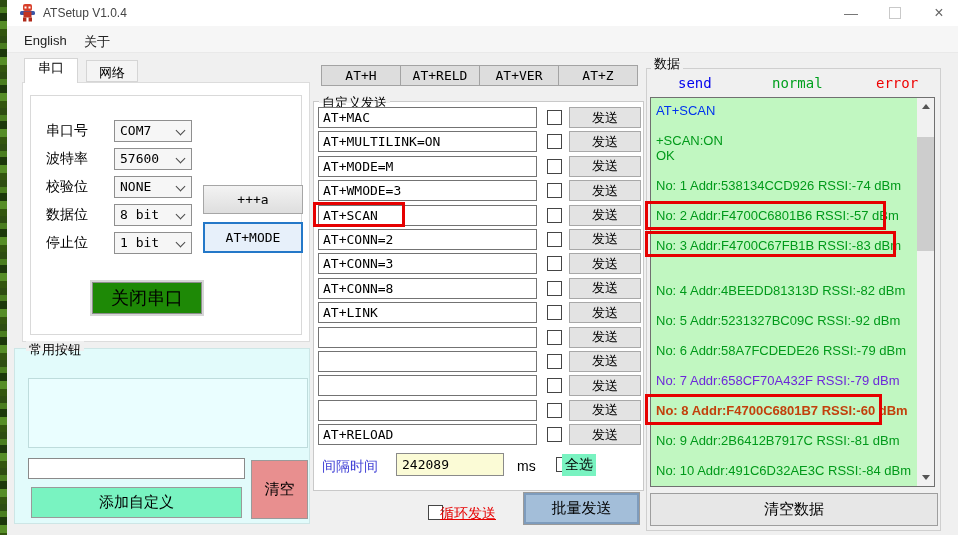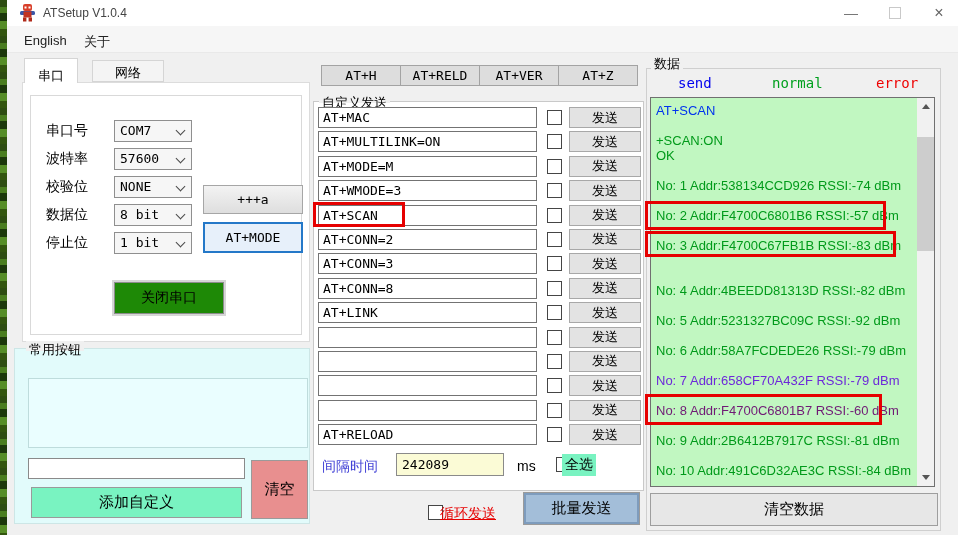--- a/index.html
+++ b/index.html
@@ -16,37 +16,37 @@
   .wb-min{left:826px;font-size:14px;}
   .wb-max{left:870px;}
   .max-square{width:10px;height:10px;border:1px solid #c9c9c9;}
   .wb-close{left:914px;font-size:16px;color:#666;}
   
   .menubar{position:absolute;left:7px;top:26px;width:951px;height:26px;background:#f6f6f6;border-bottom:1px solid #e9e9e9;}
   .menu-item{position:absolute;top:5px;font-size:13px;color:#222;padding:2px 4px;}
   .mi-0{left:13px;} .mi-1{left:73px;}
   
   .tab{position:absolute;text-align:center;font-size:13px;box-sizing:border-box;}
-  .tab-serial{left:24px;top:58px;width:54px;height:25px;background:#fff;border:1px solid #d5d5d5;border-bottom:none;z-index:3;padding-top:8px;}
-  .tab-network{left:92px;top:60px;width:72px;height:22px;background:#f4f4f4;border:1px solid #d5d5d5;padding-top:3px;z-index:1;}
+  .tab-serial{left:24px;top:58px;width:54px;height:25px;background:#fff;border:1px solid #d5d5d5;border-bottom:none;z-index:3;padding-top:0;}
+  .tab-network{left:86px;top:60px;width:52px;height:22px;background:#f4f4f4;border:1px solid #d5d5d5;padding-top:3px;z-index:1;}
   .tab-panel{position:absolute;left:22px;top:82px;width:288px;height:260px;background:#fff;border:1px solid #dcdcdc;z-index:2;box-sizing:border-box;}
   .serial-group{position:absolute;left:30px;top:95px;width:272px;height:240px;border:1px solid #d9d9d9;background:#fff;z-index:2;box-sizing:border-box;}
   
   #serial-fields{position:absolute;left:46px;top:120px;z-index:4;}
   .sfield-row{display:flex;align-items:center;height:22px;margin-bottom:6px;}
   .sflabel{width:68px;font-size:14px;}
   .combo{position:relative;width:78px;height:22px;background:#f6f6f6;border:1px solid #8f8f8f;box-sizing:border-box;
     font-family:"DejaVu Sans Mono",monospace;font-size:13px;padding:2px 0 0 5px;}
   .chevron{position:absolute;right:7px;top:6px;width:6px;height:6px;border-right:1.6px solid #4a4a4a;border-bottom:1.6px solid #4a4a4a;transform:rotate(45deg);}
   .plusa-btn{position:absolute;left:203px;top:185px;width:100px;height:29px;z-index:4;background:linear-gradient(#f3f3f3,#dedede);
     border:1px solid #a6a6a6;display:flex;align-items:center;justify-content:center;font-family:"DejaVu Sans Mono",monospace;font-size:13px;box-sizing:border-box;}
   .entm-btn{position:absolute;left:203px;top:222px;width:100px;height:31px;z-index:4;background:#e7f0fa;
     border:2px solid #2478c8;display:flex;align-items:center;justify-content:center;font-family:"DejaVu Sans Mono",monospace;font-size:13px;box-sizing:border-box;}
-  .closeport-btn{position:absolute;left:114px;top:282px;width:110px;height:32px;z-index:4;background:#1e8906;
-    border:1px solid #8c8c8c;outline:2px solid #d6d6d6;display:flex;align-items:center;justify-content:center;font-size:14px;box-sizing:border-box;}
+  .closeport-btn{position:absolute;left:92px;top:282px;width:110px;height:32px;z-index:4;background:#1e8906;
+    border:1px solid #8c8c8c;outline:2px solid #d6d6d6;display:flex;align-items:center;justify-content:center;font-size:18px;box-sizing:border-box;}
   
   .common-group{position:absolute;left:14px;top:348px;width:296px;height:176px;background:#e2fbfb;border:1px solid #cde6e6;box-sizing:border-box;}
   .common-label{position:absolute;left:26px;top:341px;font-size:13px;padding:0 3px;z-index:2;
     background:linear-gradient(#f0f0f0 54%,#e2fbfb 54%);}
   .common-list{position:absolute;left:28px;top:378px;width:280px;height:70px;background:#eafeff;border:1px solid #bedcdc;box-sizing:border-box;}
   .common-input{position:absolute;left:28px;top:458px;width:217px;height:21px;background:#fff;border:1px solid #8a8a8a;box-sizing:border-box;font-size:13px;padding-left:4px;}
   .clear-btn{position:absolute;left:251px;top:460px;width:57px;height:59px;background:#e88f8f;border:1px solid #9a9a9a;
     display:flex;align-items:center;justify-content:center;font-size:15px;box-sizing:border-box;}
   .addcustom-btn{position:absolute;left:31px;top:487px;width:211px;height:31px;background:#79f3c1;border:1px solid #9a9a9a;
     display:flex;align-items:center;justify-content:center;font-size:15px;box-sizing:border-box;}
@@ -276,21 +276,21 @@
       <div class="dline" style="color: rgb(0, 154, 26);"></div>
       <div class="dline" style="color: rgb(0, 154, 26);"></div>
       <div class="dline" style="color: rgb(0, 154, 26);">No: 4 Addr:4BEEDD81313D RSSI:-82 dBm</div>
       <div class="dline" style="color: rgb(0, 154, 26);"></div>
       <div class="dline" style="color: rgb(0, 154, 26);">No: 5 Addr:5231327BC09C RSSI:-92 dBm</div>
       <div class="dline" style="color: rgb(0, 154, 26);"></div>
       <div class="dline" style="color: rgb(0, 154, 26);">No: 6 Addr:58A7FCDEDE26 RSSI:-79 dBm</div>
       <div class="dline" style="color: rgb(0, 154, 26);"></div>
       <div class="dline" style="color: #6d28d9;">No: 7 Addr:658CF70A432F RSSI:-79 dBm</div>
       <div class="dline" style="color: rgb(0, 154, 26);"></div>
-      <div class="dline" style="color: #701a75;">No: 8 Addr:F4700C6801B7 RSSI:-60 dBm</div>
+      <div class="dline" style="color: #c2410c; font-weight: bold;">No: 8 Addr:F4700C6801B7 RSSI:-60 dBm</div>
       <div class="dline" style="color: rgb(0, 154, 26);"></div>
       <div class="dline" style="color: rgb(0, 154, 26);">No: 9 Addr:2B6412B7917C RSSI:-81 dBm</div>
       <div class="dline" style="color: rgb(0, 154, 26);"></div>
       <div class="dline" style="color: rgb(0, 154, 26);">No: 10 Addr:491C6D32AE3C RSSI:-84 dBm</div>
     </div>
   <div class="data-scrollbar">
     <div class="sb-btn sb-up">
         <span class="tri-up"></span>
       </div>
     <div class="sb-thumb"></div>

